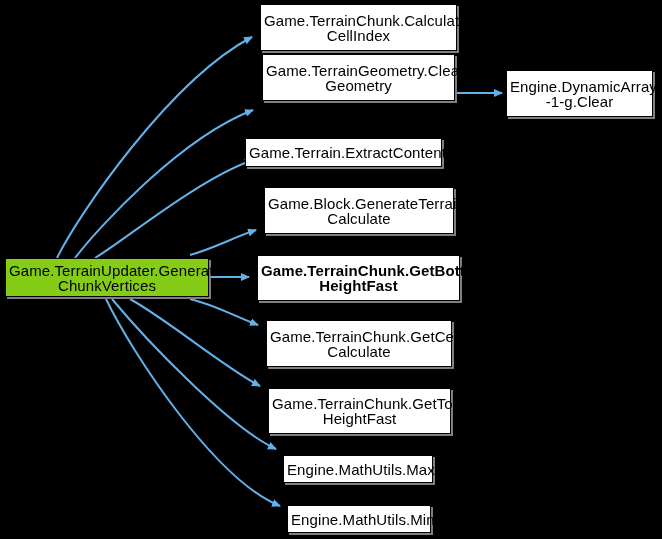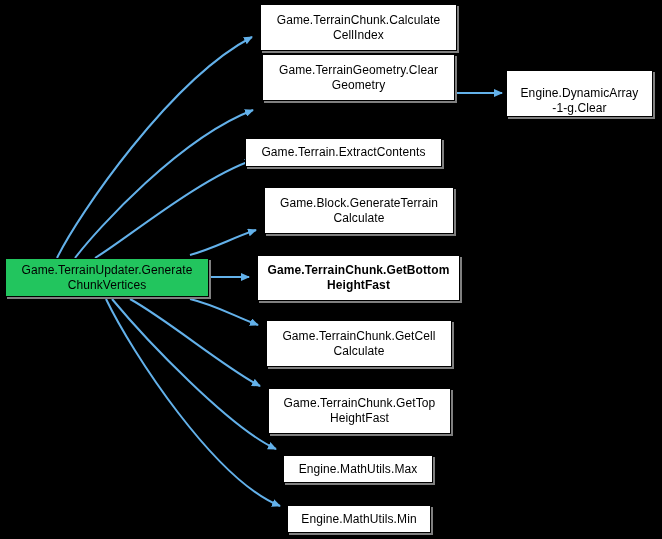--- a/index.html
+++ b/index.html
@@ -26,28 +26,28 @@
   .node {
     position: absolute;
     box-sizing: border-box;
     display: flex;
     align-items: center;
     justify-content: center;
     text-align: center;
     border: 1px solid #000000;
     background: #ffffff;
     color: #000000;
-    font-size: 12px;
+    font-size: 15px;
     line-height: 15px;
     letter-spacing: 0.1px;
     box-shadow: 2px 2px 0 0 #808080;
     padding: 0 3px;
   }
   .node.source {
-    background: #22c55e;
+    background: #84cc16;
     border: 1px solid #000000;
   }
   .node-label {
     display: block;
     width: 100%;
     white-space: pre-line;
   }
 </style>
 </head>
 <body>
@@ -105,19 +105,19 @@
       <div class="node" style="left: 268px; top: 388px; width: 183px; height: 46px;">
         <span class="node-label">Game.TerrainChunk.GetTop
 HeightFast</span>
       </div>
       <div class="node" style="left: 283px; top: 455px; width: 150px; height: 28px;">
         <span class="node-label">Engine.MathUtils.Max</span>
       </div>
       <div class="node" style="left: 287px; top: 505px; width: 144px; height: 28px;">
         <span class="node-label">Engine.MathUtils.Min</span>
       </div>
-      <div class="node" style="left: 506px; top: 70px; width: 147px; height: 47px; align-items: flex-end;">
+      <div class="node" style="left: 506px; top: 70px; width: 147px; height: 47px;">
         <span class="node-label">Engine.DynamicArray
 -1-g.Clear</span>
       </div>
     </div>
 
 </div>
 
 </body></html>

